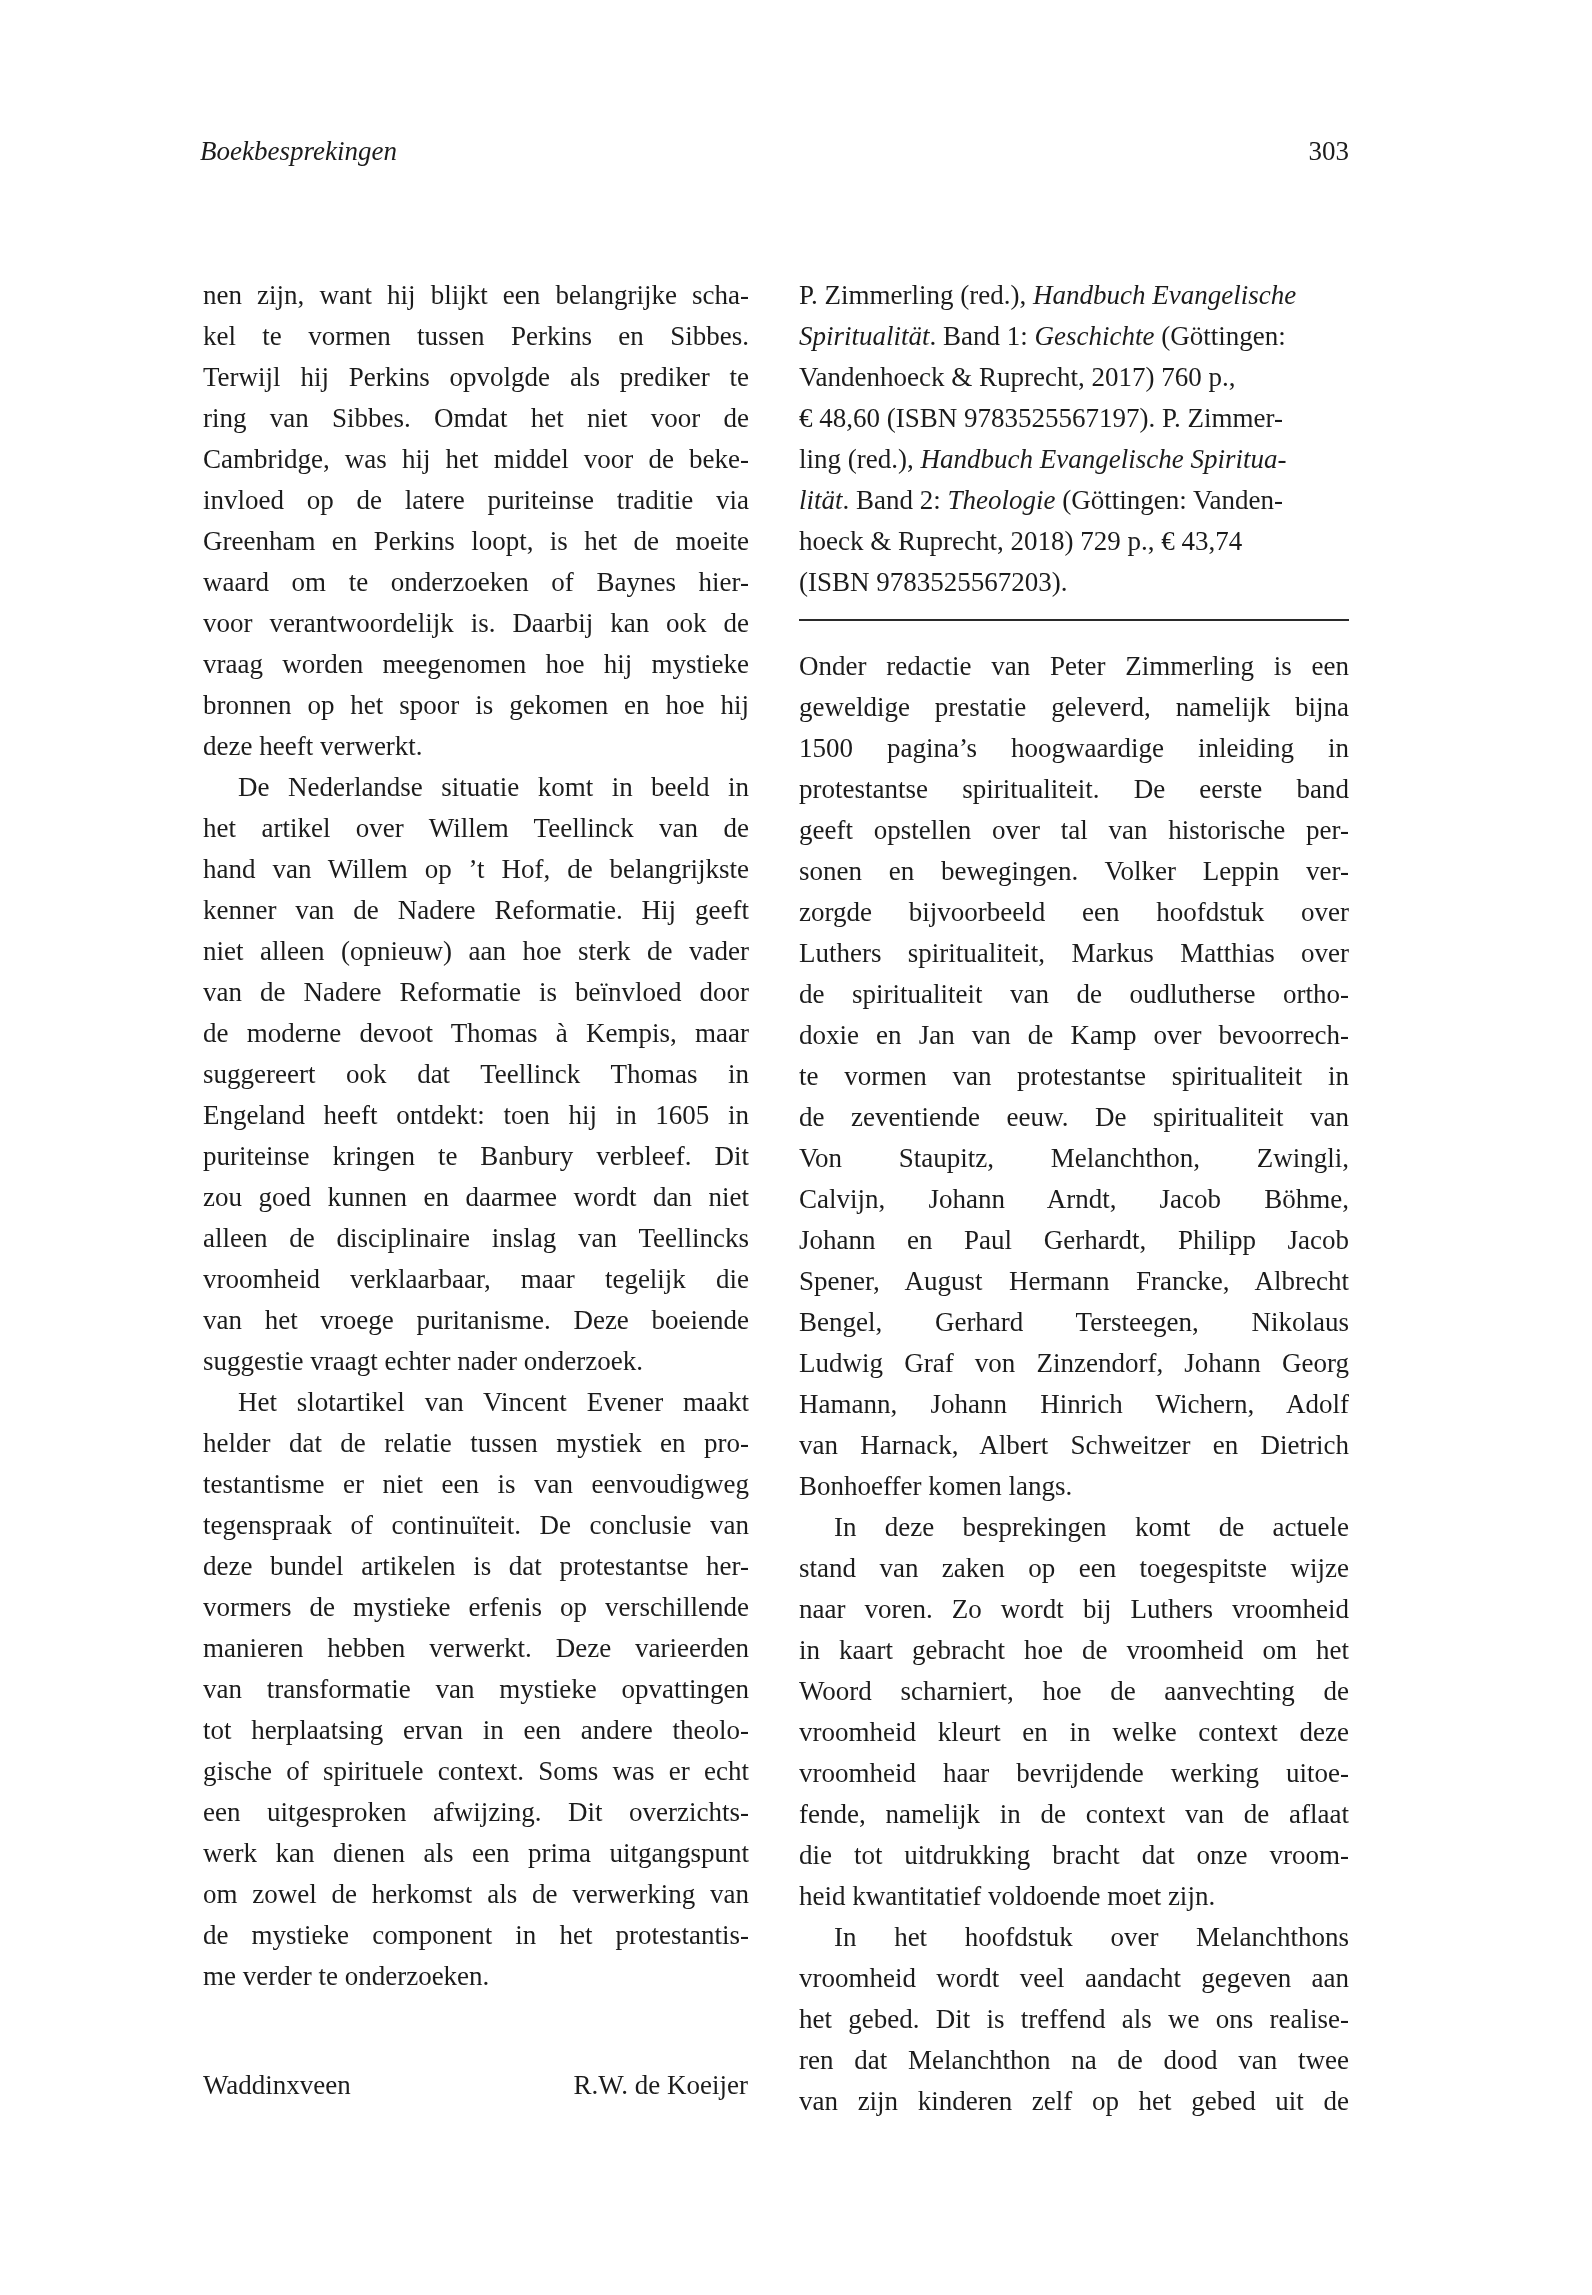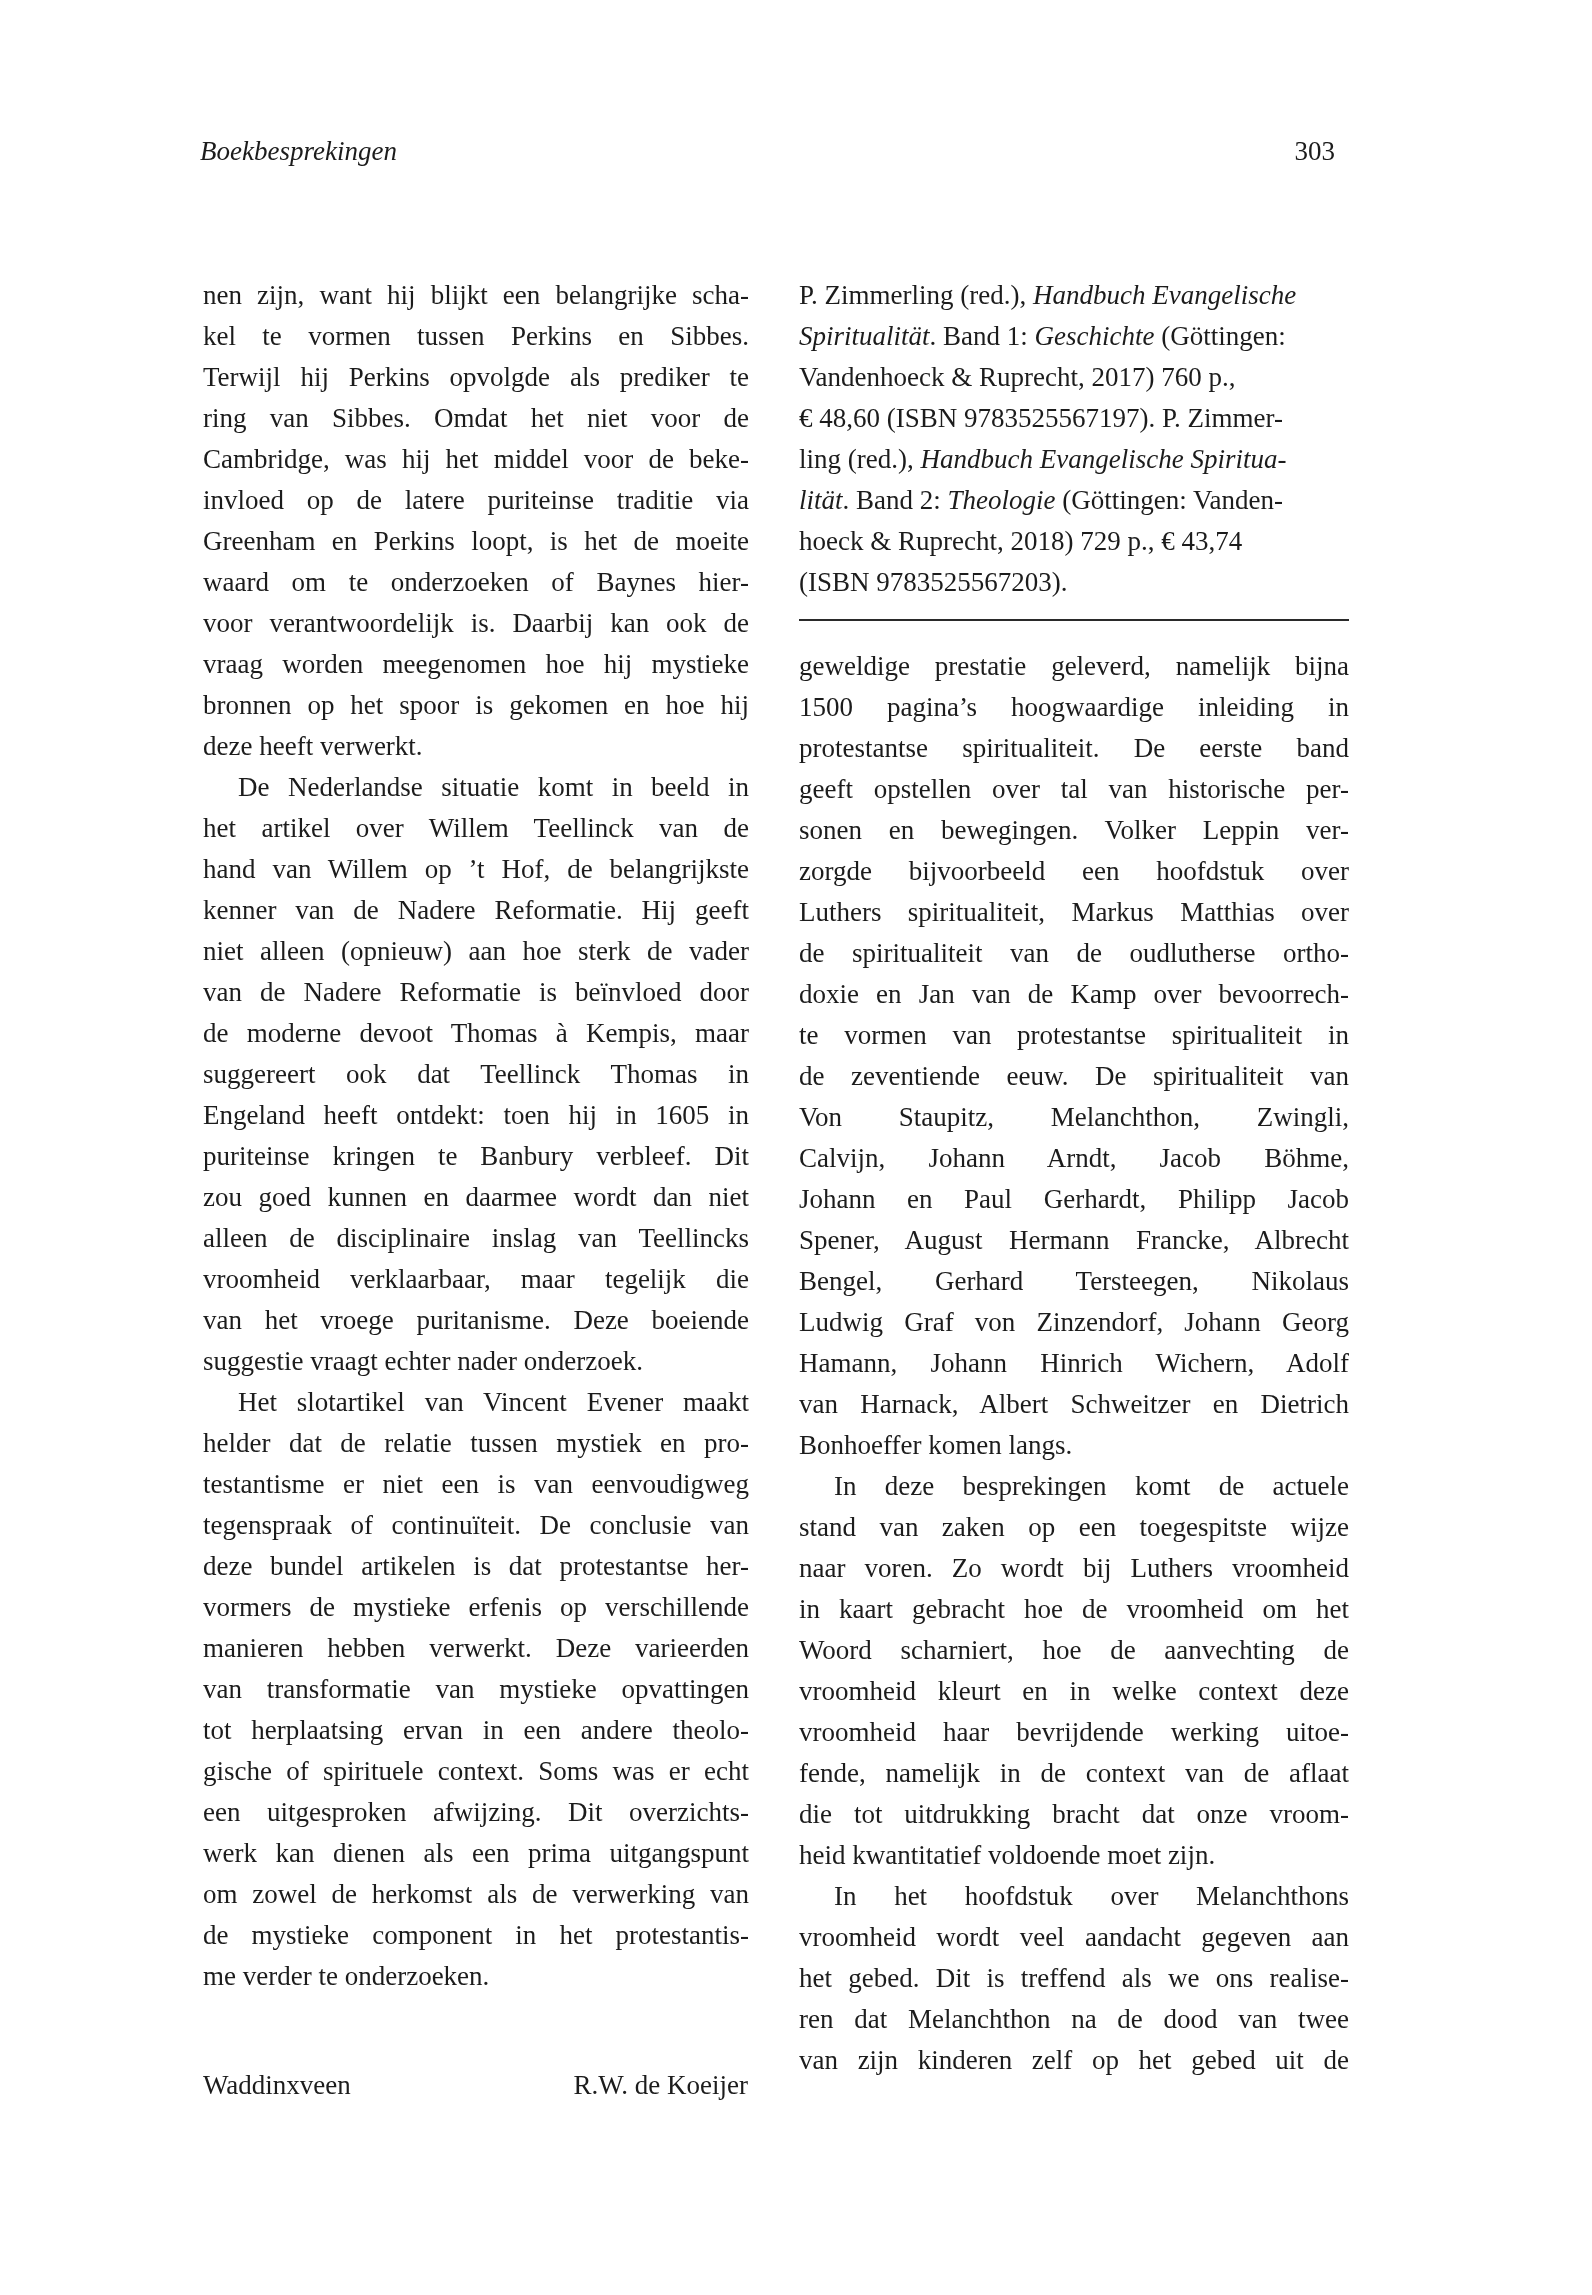--- a/index.html
+++ b/index.html
@@ -2,21 +2,21 @@
 <html style="font-size:14px"><head>
 <meta charset="utf-8">
 <style>
   html, body { margin: 0; padding: 0; background: #ffffff; }
   body {
     width: 1592px; height: 2295px; position: relative; overflow: hidden;
     font-family: "Liberation Serif", "DejaVu Serif", serif;
     color: #1c1c1c;
   }
   .header {
-    position: absolute; left: 200px; right: 257px; top: 136px; height: 38px;
+    position: absolute; left: 200px; right: 243px; top: 136px; height: 38px;
     font-size: 27px;
   }
   .running-title { position: absolute; left: 0; top: 0; font-style: italic; }
   .page-number { position: absolute; right: 0; top: 0; }
 
   .column { position: absolute; top: 275px; font-size: 27px; }
   .col-left  { left: 203px; width: 546px; }
   .col-right { left: 799px; width: 550px; }
 
   .line {
@@ -109,20 +109,21 @@
       <span class="line ragged"><span>Vandenhoeck &amp; Ruprecht, 2017) 760 p.,</span></span>
       <span class="line ragged"><span>€ 48,60 (ISBN 9783525567197). P. Zimmer-</span></span>
       <span class="line ragged"><span>ling (red.), </span><i>Handbuch Evangelische Spiritua-</i></span>
       <span class="line ragged"><i>lität</i><span>. Band 2: </span><i>Theologie</i><span> (Göttingen: Vanden-</span></span>
       <span class="line ragged"><span>hoeck &amp; Ruprecht, 2018) 729 p., € 43,74</span></span>
       <span class="line ragged"><span>(ISBN 9783525567203).</span></span>
     </div>
   <div class="rule"></div>
   <div id="review-body">
       <div>
+        <span class="line">Onder redactie van Peter Zimmerling is een</span>
         <span class="line">geweldige prestatie geleverd, namelijk bijna</span>
         <span class="line">1500 pagina’s hoogwaardige inleiding in</span>
         <span class="line">protestantse spiritualiteit. De eerste band</span>
         <span class="line">geeft opstellen over tal van historische per-</span>
         <span class="line">sonen en bewegingen. Volker Leppin ver-</span>
         <span class="line">zorgde bijvoorbeeld een hoofdstuk over</span>
         <span class="line">Luthers spiritualiteit, Markus Matthias over</span>
         <span class="line">de spiritualiteit van de oudlutherse ortho-</span>
         <span class="line">doxie en Jan van de Kamp over bevoorrech-</span>
         <span class="line">te vormen van protestantse spiritualiteit in</span>

